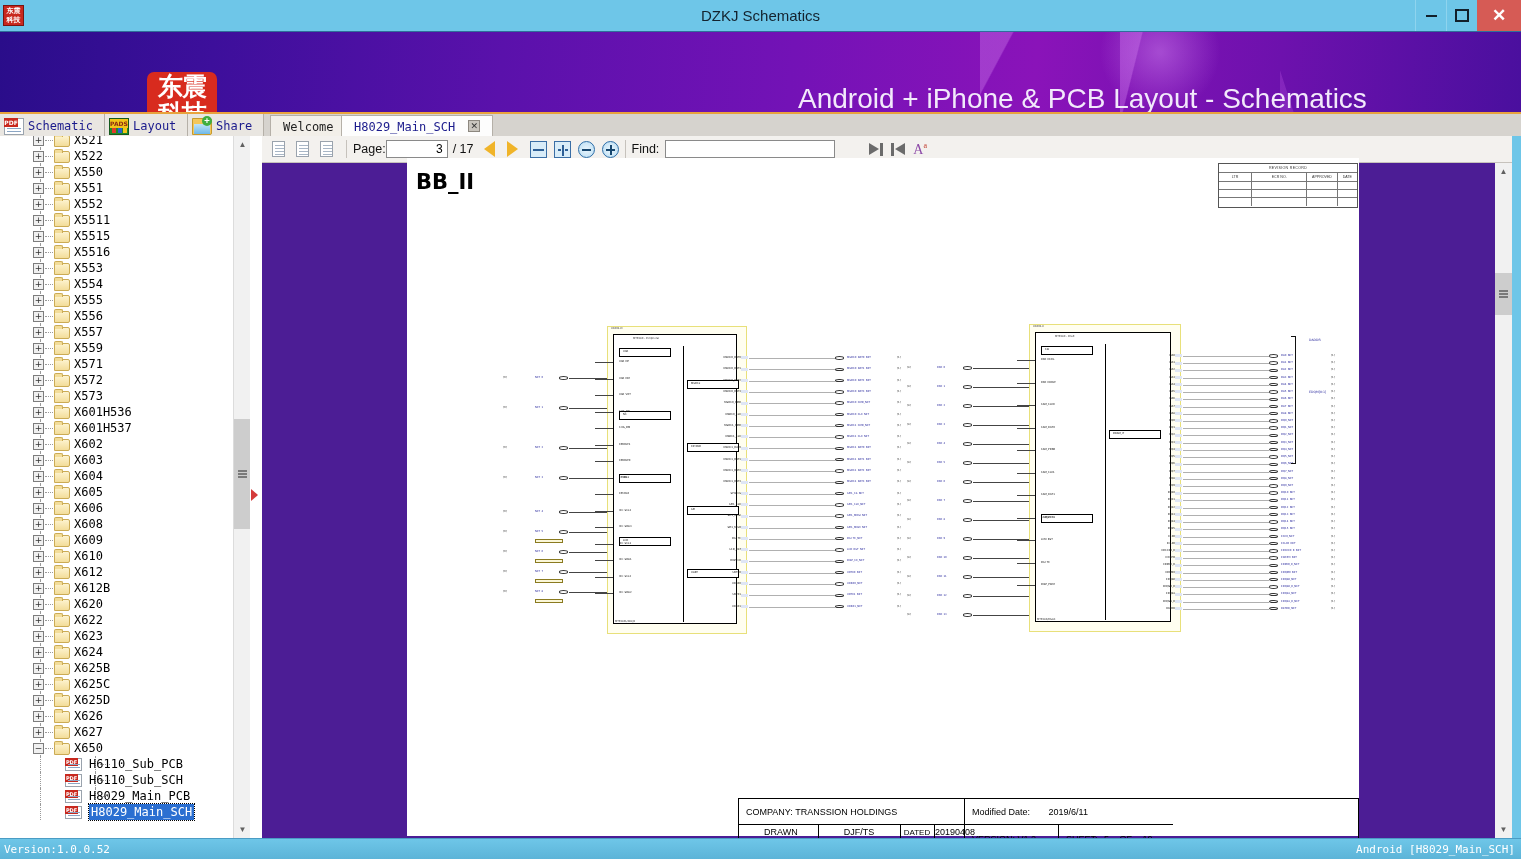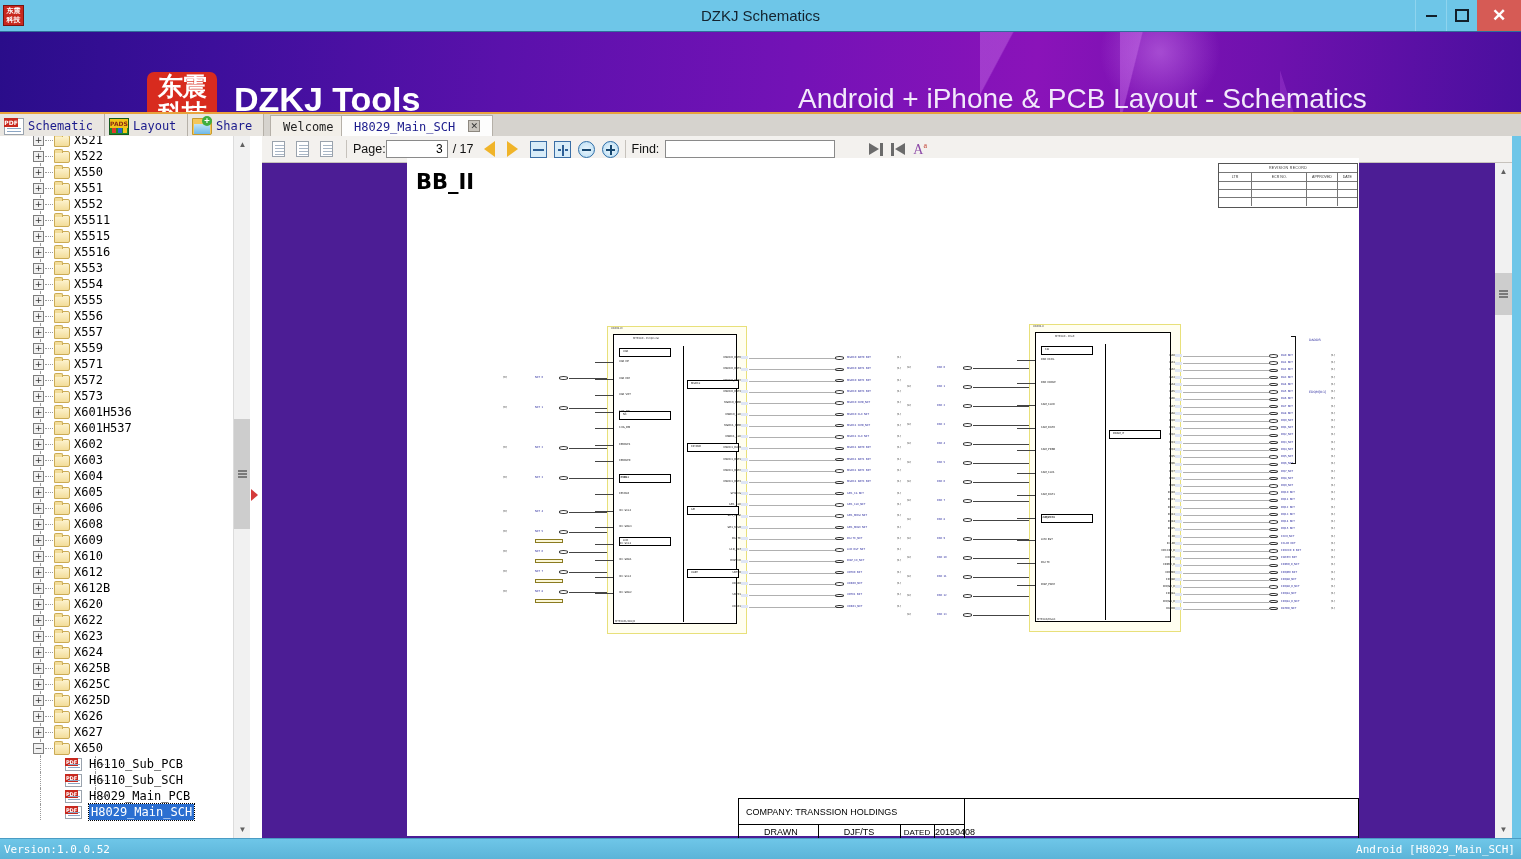--- a/index.html
+++ b/index.html
@@ -263,21 +263,20 @@
   <div id="title-text">DZKJ Schematics</div>
   <div id="win-controls">
     <div class="wbtn min"></div>
     <div class="wbtn max"></div>
     <div class="wbtn close">✕</div>
   </div>
 </div>
 
 <div id="banner">
   <div id="banner-logo">东震<br>科技</div>
-  <div id="banner-title">DZKJ Tools</div>
   <div id="banner-sub">Android + iPhone &amp; PCB Layout - Schematics</div>
 </div>
 
 <div id="tabbar">
   <div class="btab" style="left:0;width:105px;">
     <span class="ic pdf-ic"></span>
     <span>Schematic</span>
   </div>
   <div class="btab" style="left:105px;width:83px;">
     <span class="ic pads-ic"></span>
@@ -1231,20 +1230,38 @@
           <span class="cc">DATED</span>
           <span class="cd">20190408</span>
         </div>
         <div class="r">
           <span class="ca">CHECKED</span>
           <span class="cb">&lt;CHECKED&gt;</span>
           <span class="cc">DATED</span>
           <span class="cd">&lt;  &gt;</span>
         </div>
       </div>
+      <div id="tb-c">
+        <div class="r1">
+          <span>Modified Date:</span>
+          <span style="margin-left:16px">2019/6/11</span>
+        </div>
+        <div class="r2">
+          <div class="vv">
+            <span>VERSION:</span>
+            <span>V1.2</span>
+          </div>
+          <div class="ss">
+            <span>SHEET:</span>
+            <span style="margin-left:4px">5</span>
+            <span style="margin-left:8px">OF</span>
+            <span style="margin-left:8px">19</span>
+          </div>
+        </div>
+      </div>
     </div>
   </div>
 
   <div id="v-vsb">
     <div class="sb-arrow" style="top:0;">▲</div>
     <div class="sb-thumb" style="top:110px;height:42px;"></div>
     <div class="sb-arrow" style="bottom:0;">▼</div>
   </div>
 </div>
 

